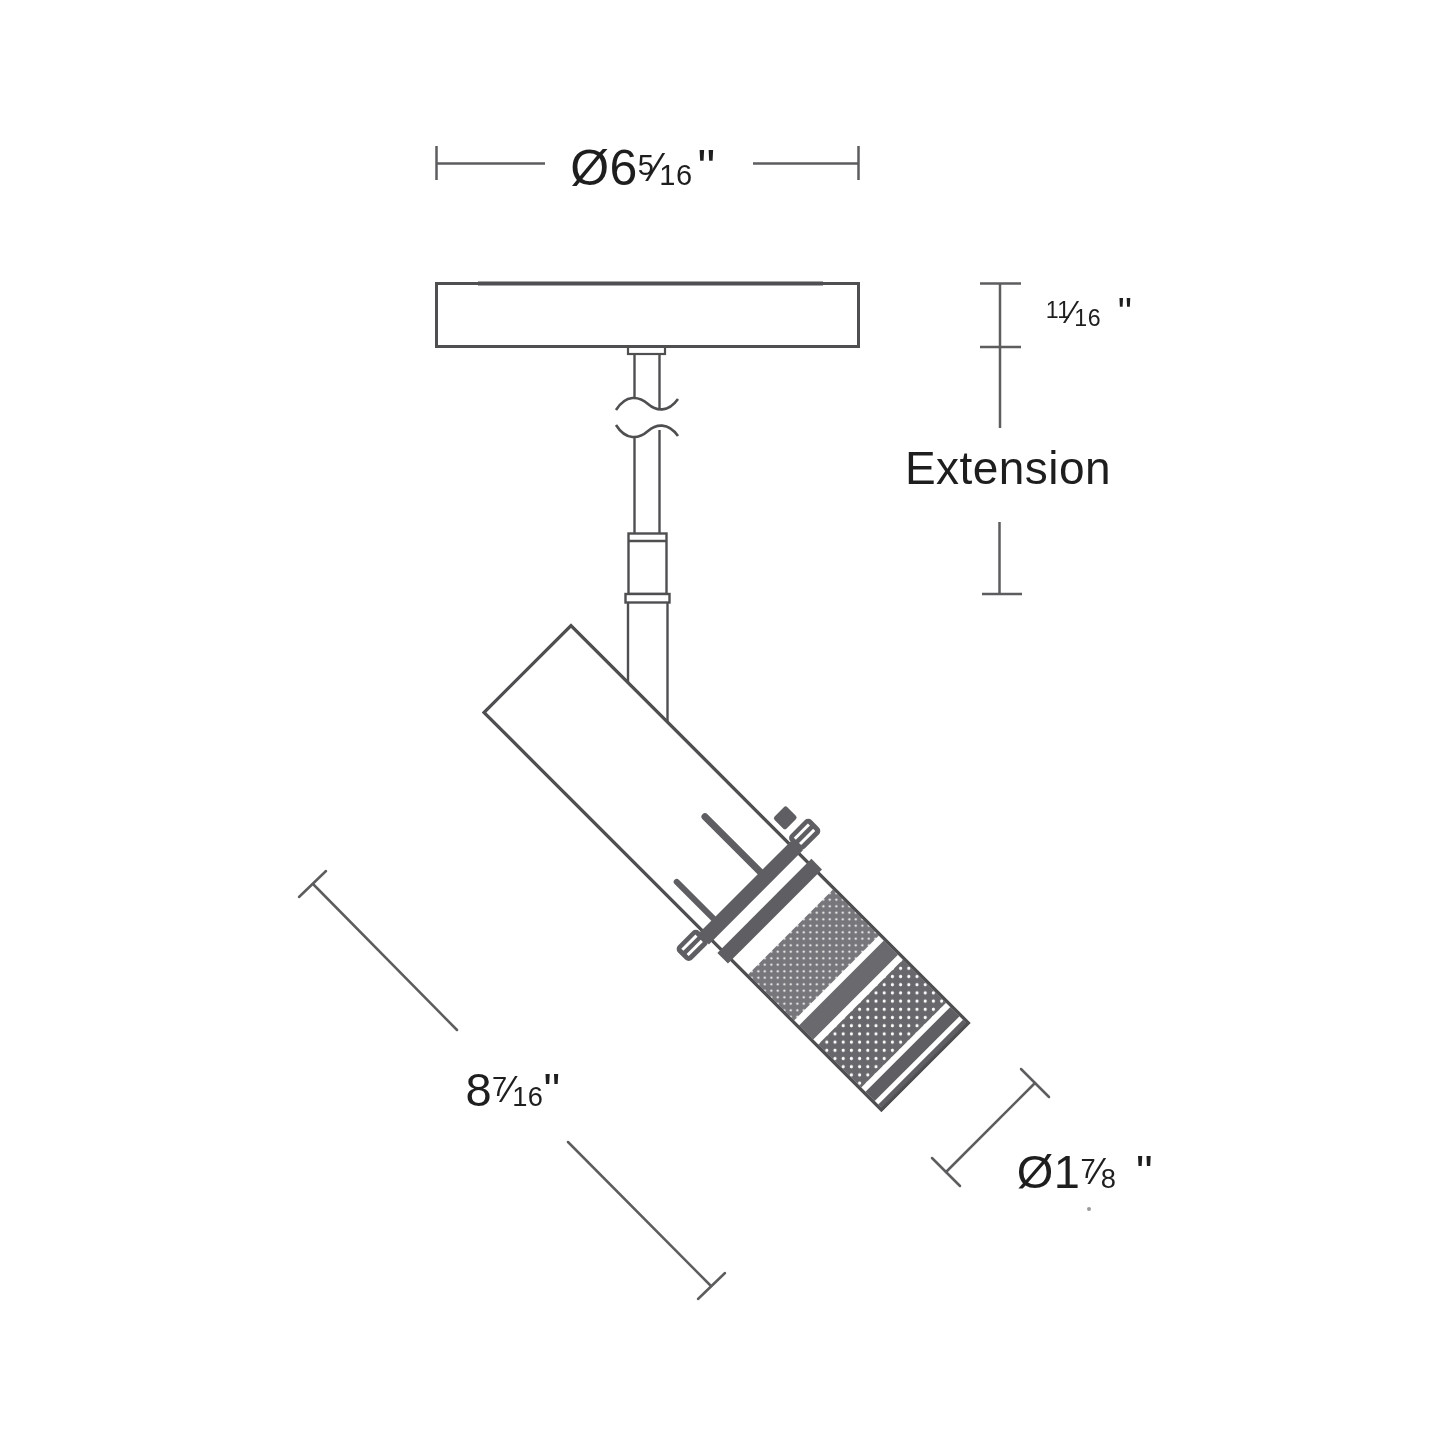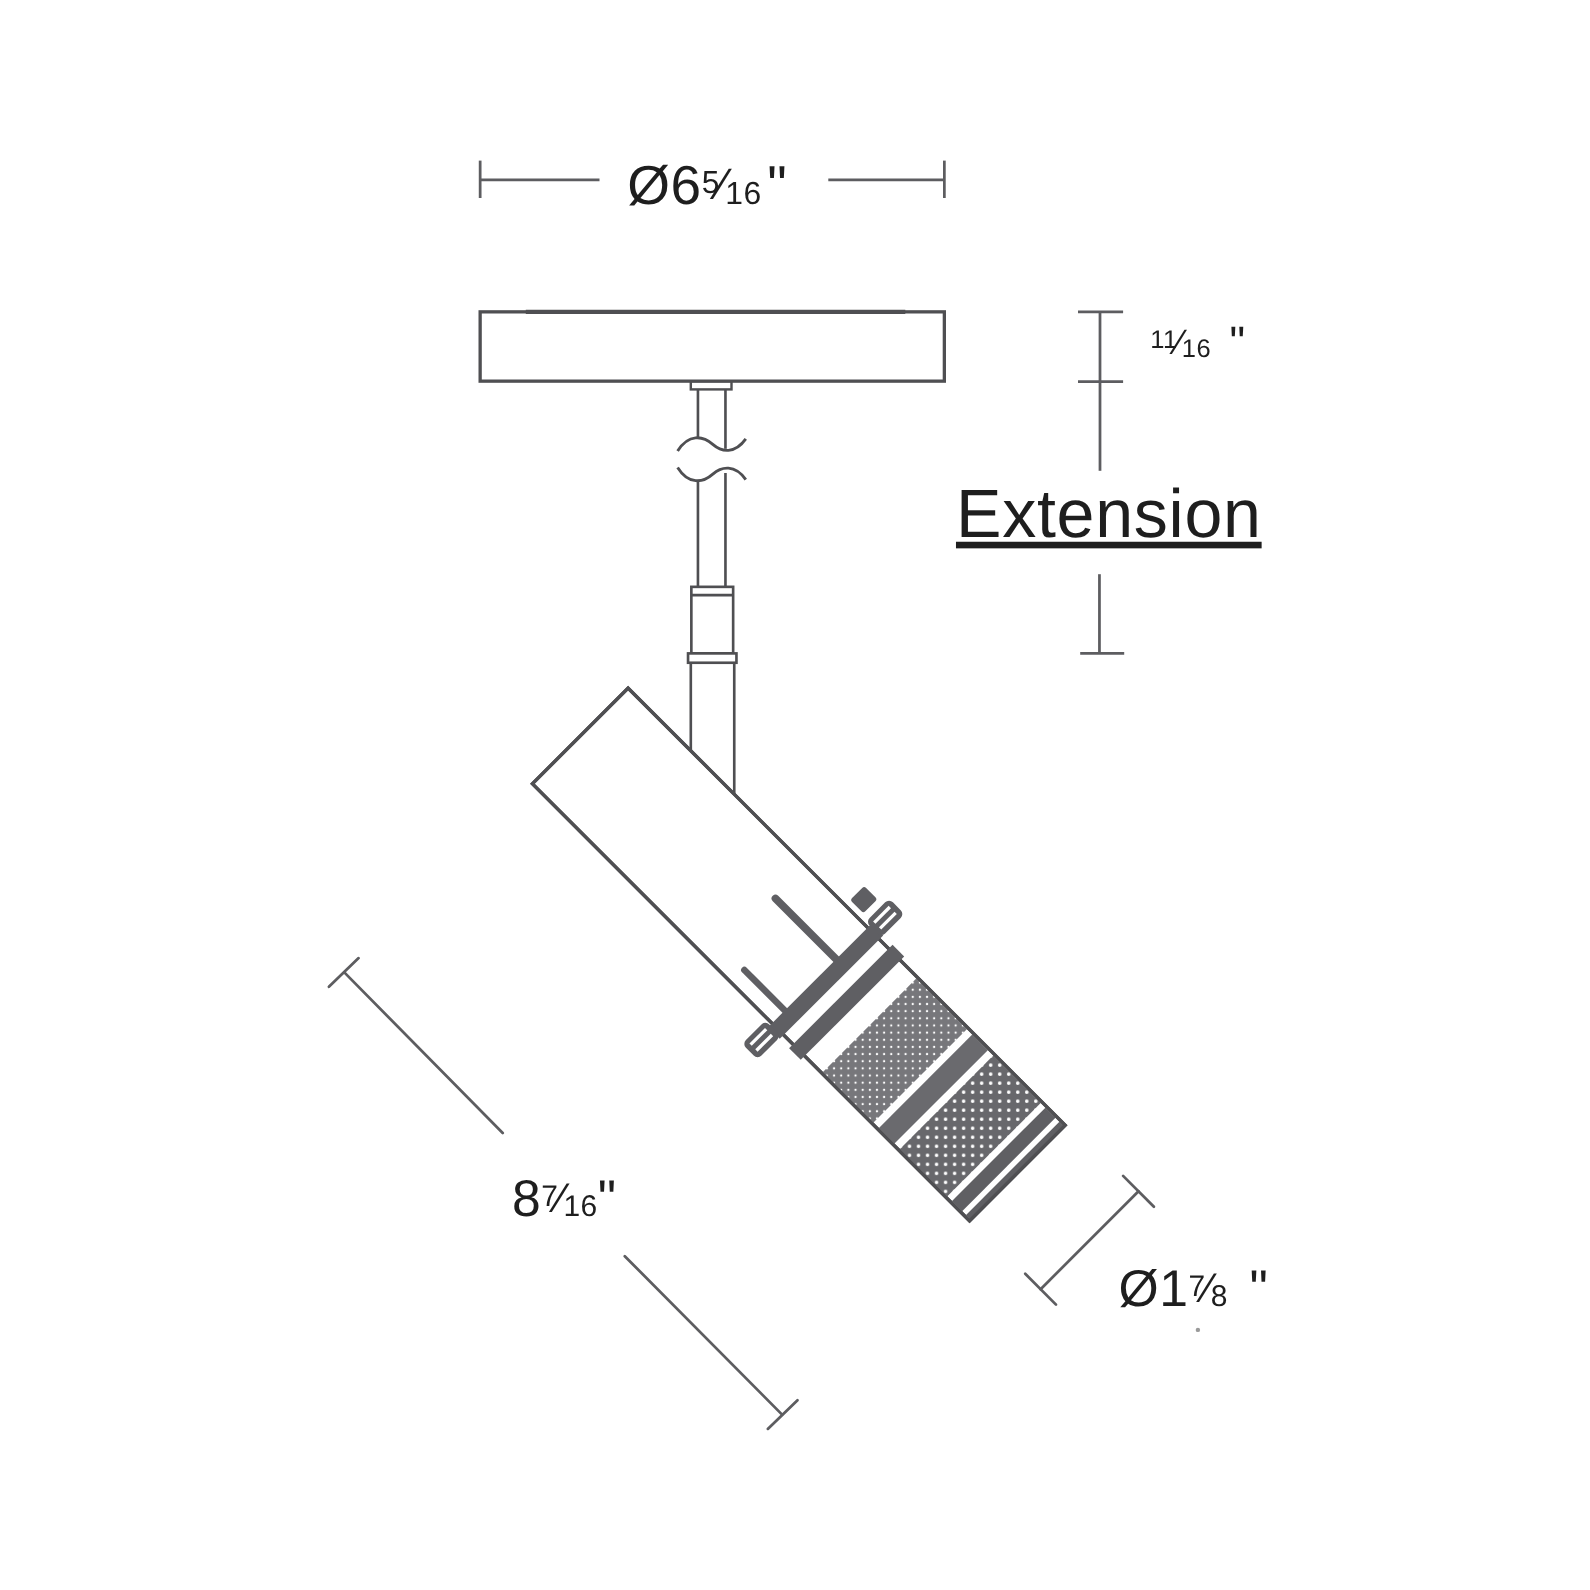--- a/index.html
+++ b/index.html
@@ -18,21 +18,21 @@
     white-space:nowrap;
     letter-spacing:0.01em;
   }
   .frac-num{font-size:0.58em;vertical-align:0.34em;}
   .frac-slash{font-size:0.80em;vertical-align:0.10em;margin:0 -0.03em;}
   .frac-den{font-size:0.58em;vertical-align:0;}
   .suffix{margin-left:0.10em;}
   .suffix.wide{margin-left:0.42em;}
   #lbl-top{left:643px;top:168px;font-size:50px;}
   #lbl-height{left:1089px;top:312px;font-size:40px;}
-  #lbl-ext{left:1008px;top:468px;font-size:62px;text-decoration:underline;}
+  #lbl-ext{left:1008px;top:468px;font-size:46px;}
   #lbl-len{left:513px;top:1089px;font-size:47px;}
   #lbl-dia{left:1085px;top:1171px;font-size:47px;}
   #stray-dot{
     position:absolute;left:1087px;top:1207px;width:4px;height:4px;
     border-radius:50%;background:#9a9a9a;
   }
 </style>
 </head>
 <body>
 

